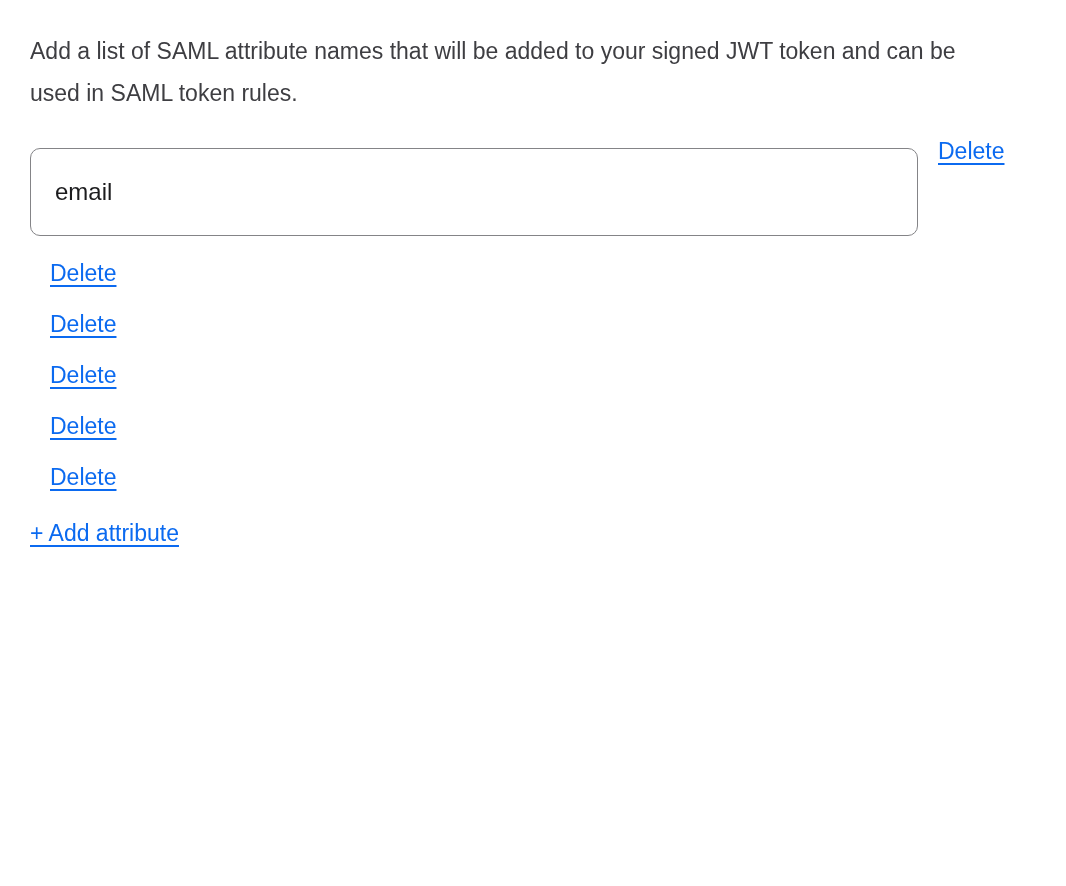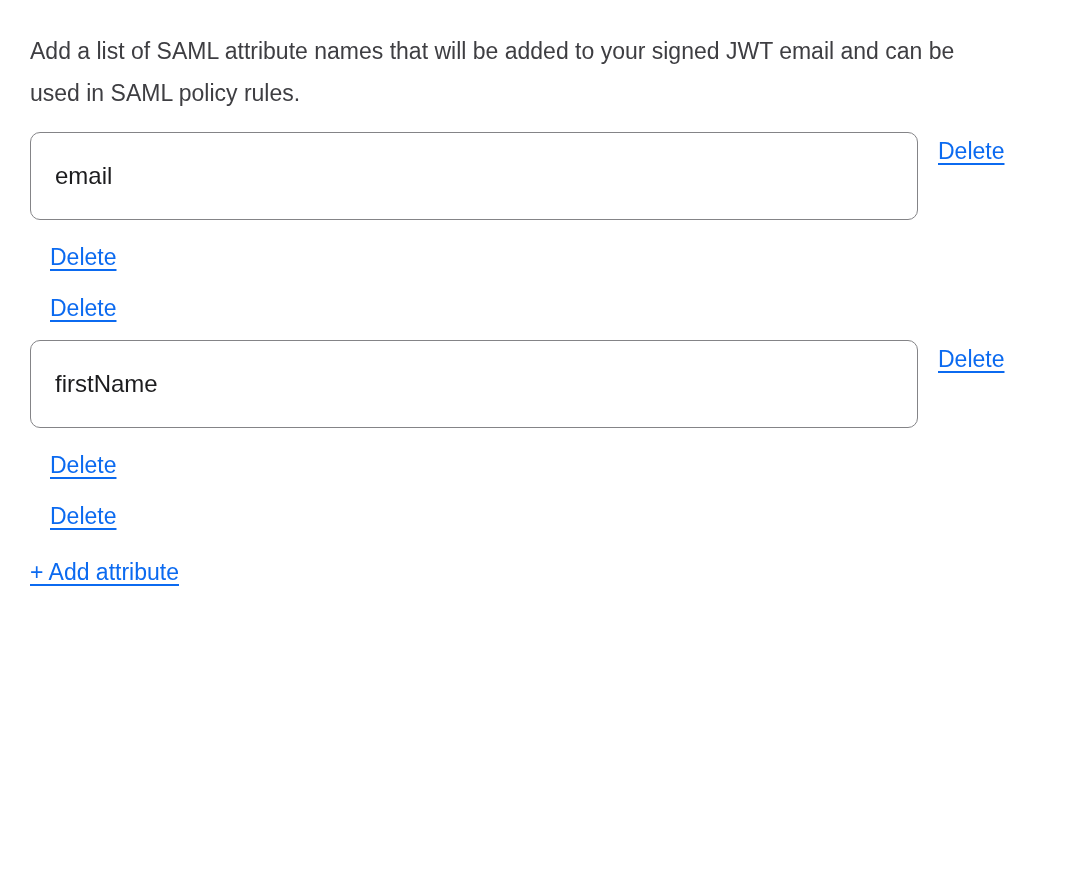--- a/index.html
+++ b/index.html
@@ -43,20 +43,21 @@
     width: 888px;
     height: 88px;
     border: 1.5px solid var(--input-border, #848487);
     border-radius: 10px;
     padding: 10px 24px;
     font-family: "Liberation Sans", sans-serif;
     font-size: 24px;
     color: var(--input-text, #1c1c1e);
     background: #ffffff;
     outline: none;
+    margin-top: 16px;
   }
   .delete-link {
     margin-left: 20px;
     margin-top: 5px;
     font-size: 23px;
     line-height: 28px;
     color: var(--link-blue, #0b6af0);
     text-decoration: underline;
     text-underline-offset: 4px;
     cursor: pointer;
@@ -71,38 +72,37 @@
     text-decoration: underline;
     text-underline-offset: 4px;
     cursor: pointer;
   }
 </style>
 </head>
 <body>
 
 <div class="page">
   <div class="container">
-    <p class="section-description">Add a list of SAML attribute names that will be added to your signed JWT email and can be used in SAML policy rules.</p>
+    <p class="section-description">Add a list of SAML attribute names that will be added to your signed JWT token and can be used in SAML token rules.</p>
 
     <div id="attribute-list">
   <div class="attr-row">
     <input class="attr-input" type="text" value="email" style="">
     <a class="delete-link" href="#">Delete</a>
   </div>
 
   <div class="attr-row">
     <a class="delete-link" href="#">Delete</a>
   </div>
 
   <div class="attr-row">
     <a class="delete-link" href="#">Delete</a>
   </div>
 
   <div class="attr-row">
-    <input class="attr-input" type="text" value="firstName" style="">
     <a class="delete-link" href="#">Delete</a>
   </div>
 
   <div class="attr-row">
     <a class="delete-link" href="#">Delete</a>
   </div>
 
   <div class="attr-row">
     <a class="delete-link" href="#">Delete</a>
   </div>

